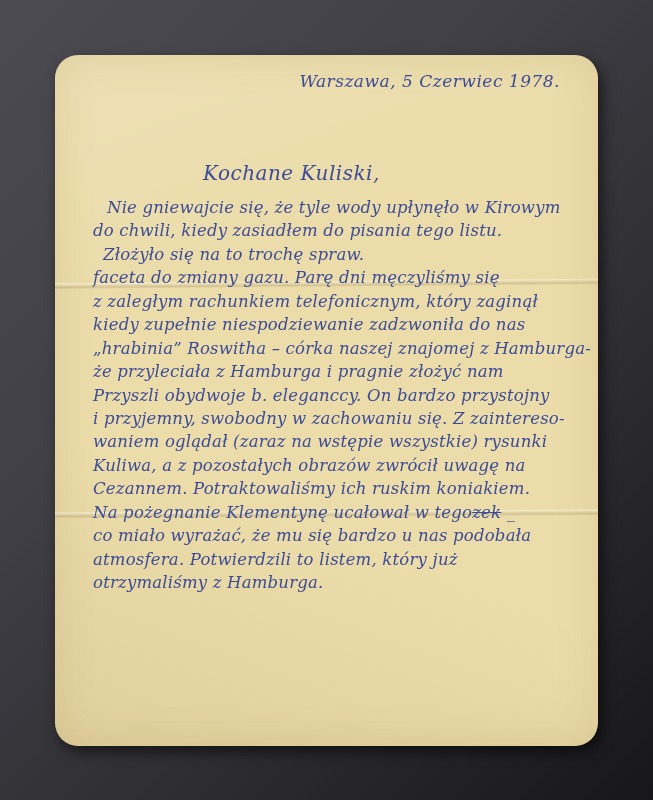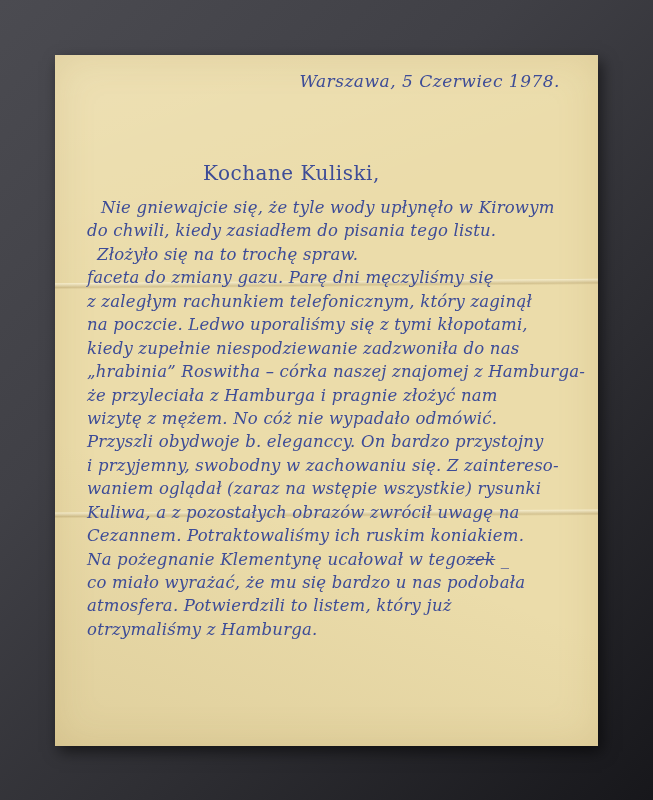--- a/index.html
+++ b/index.html
@@ -13,46 +13,48 @@
   }
   .paper {
     position: absolute;
     left: 55px; top: 55px;
     width: 543px; height: 691px;
     background:
       linear-gradient(160deg, rgba(255,255,255,0.12) 0%, rgba(255,255,255,0) 30%),
       linear-gradient(20deg, rgba(120,95,40,0.10) 0%, rgba(120,95,40,0) 35%),
       #ebdcaa;
     box-shadow: 4px 6px 14px rgba(0,0,0,0.55), inset 0 0 40px rgba(160,130,60,0.18);
+    border-radius: 23px;
   }
   .crease {
     position: absolute;
     left: 0; width: 100%; height: 6px;
     background: linear-gradient(to bottom, rgba(255,252,235,0.55) 0%, rgba(130,105,55,0.22) 70%, rgba(130,105,55,0) 100%);
     pointer-events: none;
   }
   .crease-1 { top: 226px; transform: rotate(-0.5deg); }
   .crease-2 { top: 456px; transform: rotate(-0.3deg); }
   .ink { color: #3d4c97; }
   .date-line {
     position: absolute;
     top: 16px; right: 38px;
     font-style: italic;
     font-size: 17px;
     letter-spacing: 0.5px;
   }
   .salutation {
     position: absolute;
     top: 106px; left: 148px;
+    font-style: italic;
     font-size: 20px;
     letter-spacing: 0.5px;
   }
   .letter-body {
     position: absolute;
-    top: 141px; left: 32px; right: 12px;
+    top: 141px; left: 38px; right: 12px;
     font-style: italic;
     font-size: 16.5px;
     line-height: 23.45px;
     letter-spacing: 0.2px;
     white-space: nowrap;
   }
   .body-line { height: 23.45px; }
   .indent-1 { padding-left: 14px; }
   .indent-2 { padding-left: 10px; }
   .struck { text-decoration: line-through; }
@@ -67,25 +69,23 @@
   <div class="date-line ink">Warszawa, 5 Czerwiec 1978.</div>
 
   <div class="salutation ink">Kochane Kuliski,</div>
 
   <div class="letter-body ink">
     <div class="body-line indent-1">Nie gniewajcie się, że tyle wody upłynęło w Kirowym</div>
     <div class="body-line">do chwili, kiedy zasiadłem do pisania tego listu.</div>
     <div class="body-line indent-2">Złożyło się na to trochę spraw.</div>
     <div class="body-line">faceta do zmiany gazu. Parę dni męczyliśmy się</div>
     <div class="body-line">z zaległym rachunkiem telefonicznym, który zaginął</div>
-    <div class="body-line">na poczcie. Ledwo uporaliśmy się z tymi kłopotami,</div>
     <div class="body-line">kiedy zupełnie niespodziewanie zadzwoniła do nas</div>
     <div class="body-line">„hrabinia” Roswitha – córka naszej znajomej z Hamburga-</div>
     <div class="body-line">że przyleciała z Hamburga i pragnie złożyć nam</div>
-    <div class="body-line">wizytę z mężem. No cóż nie wypadało odmówić.</div>
     <div class="body-line">Przyszli obydwoje b. eleganccy. On bardzo przystojny</div>
     <div class="body-line">i przyjemny, swobodny w zachowaniu się. Z zaintereso-</div>
     <div class="body-line">waniem oglądał (zaraz na wstępie wszystkie) rysunki</div>
     <div class="body-line">Kuliwa, a z pozostałych obrazów zwrócił uwagę na</div>
     <div class="body-line">Cezannem. Potraktowaliśmy ich ruskim koniakiem.</div>
     <div class="body-line"><span>Na pożegnanie Klementynę ucałował w tego</span><span class="struck">zek</span><span> _</span></div>
     <div class="body-line">co miało wyrażać, że mu się bardzo u nas podobała</div>
     <div class="body-line">atmosfera. Potwierdzili to listem, który już</div>
     <div class="body-line">otrzymaliśmy z Hamburga.</div>
   </div>

